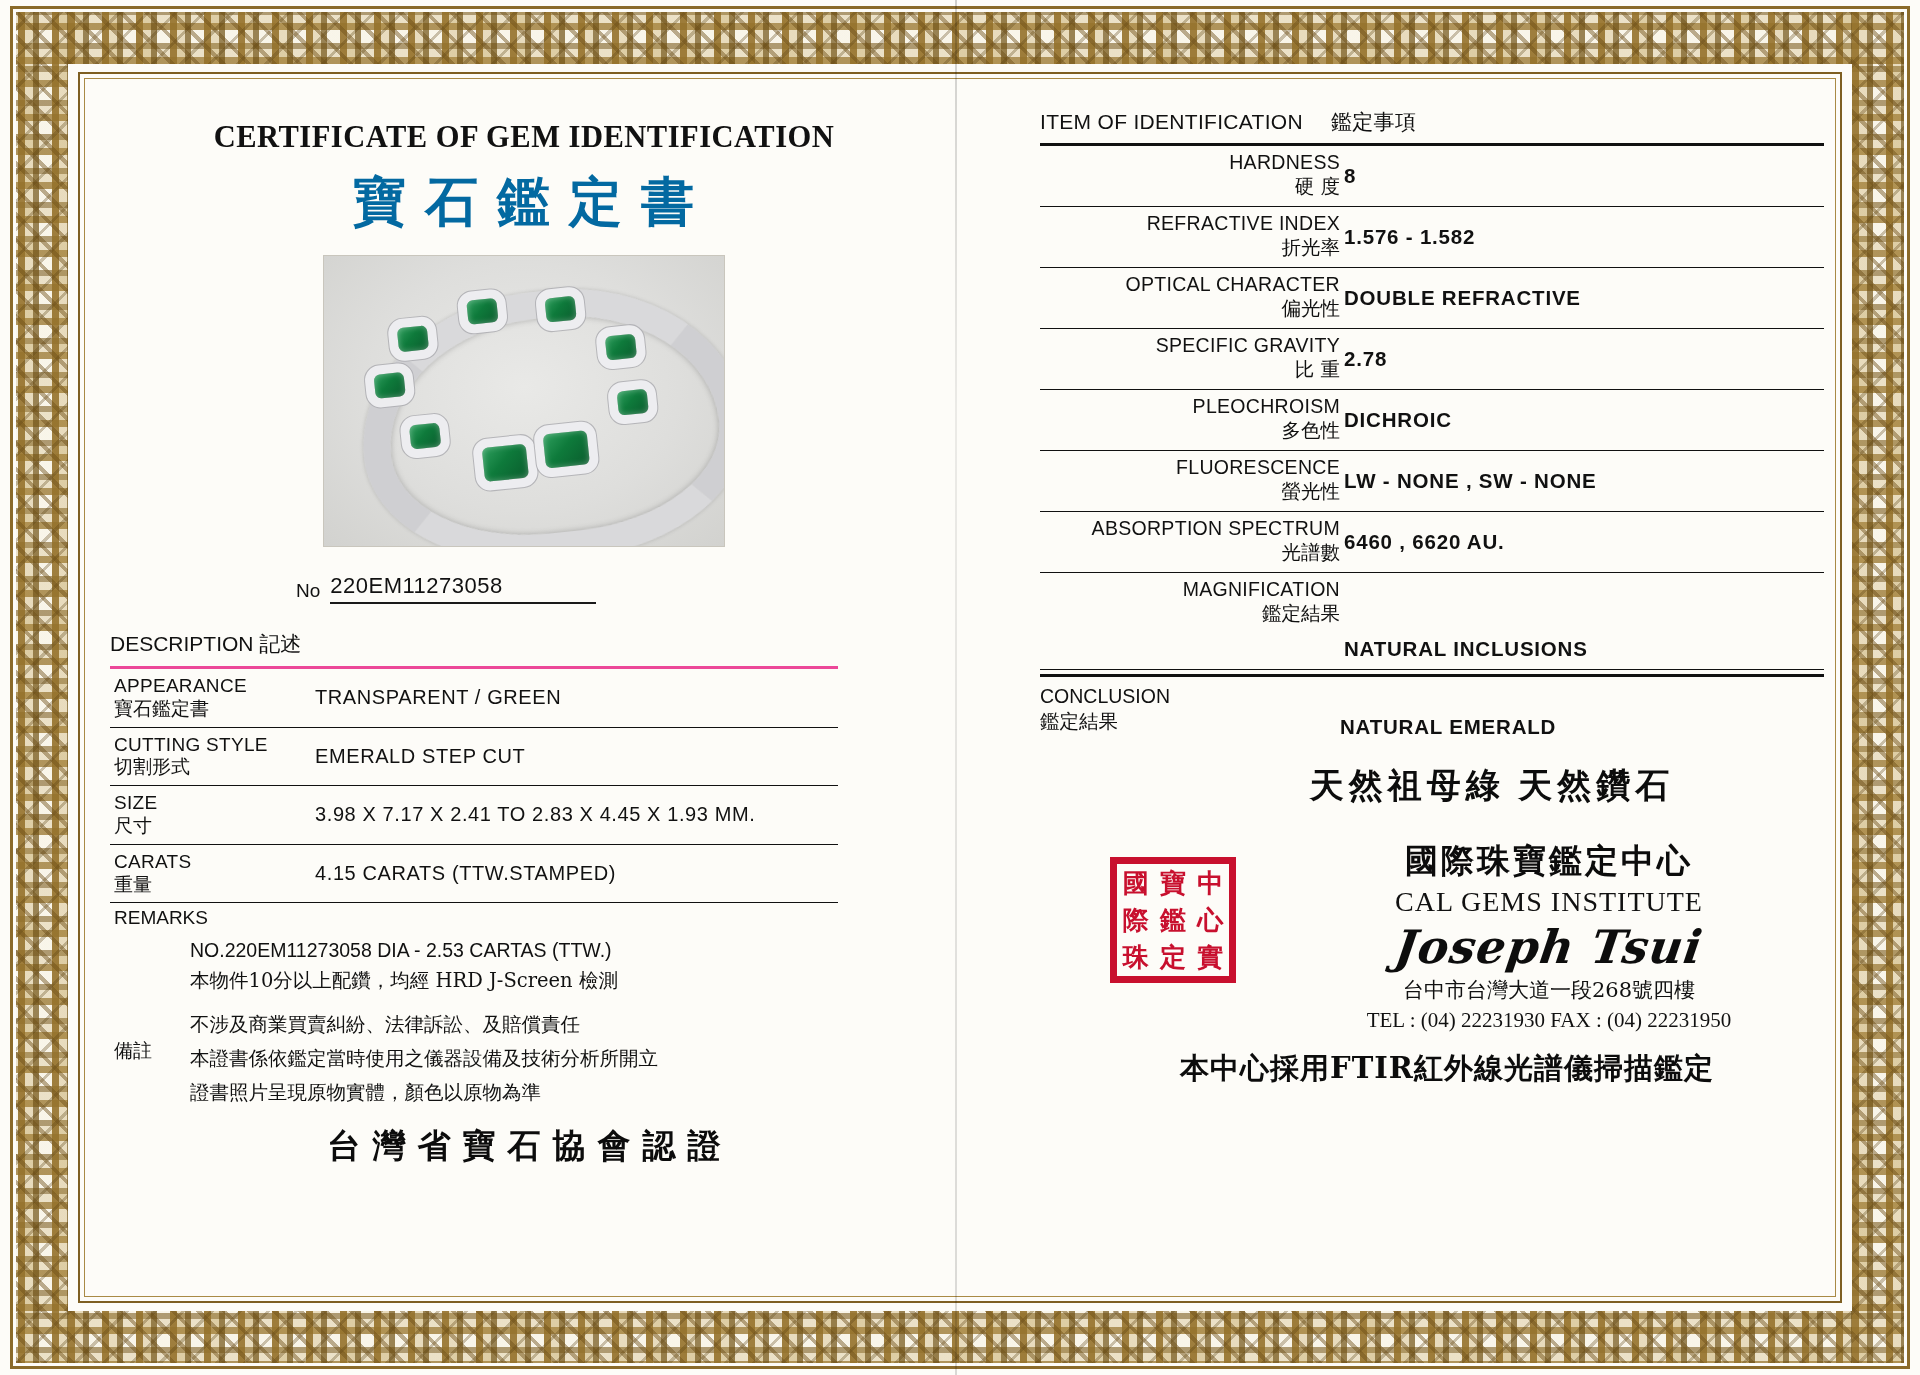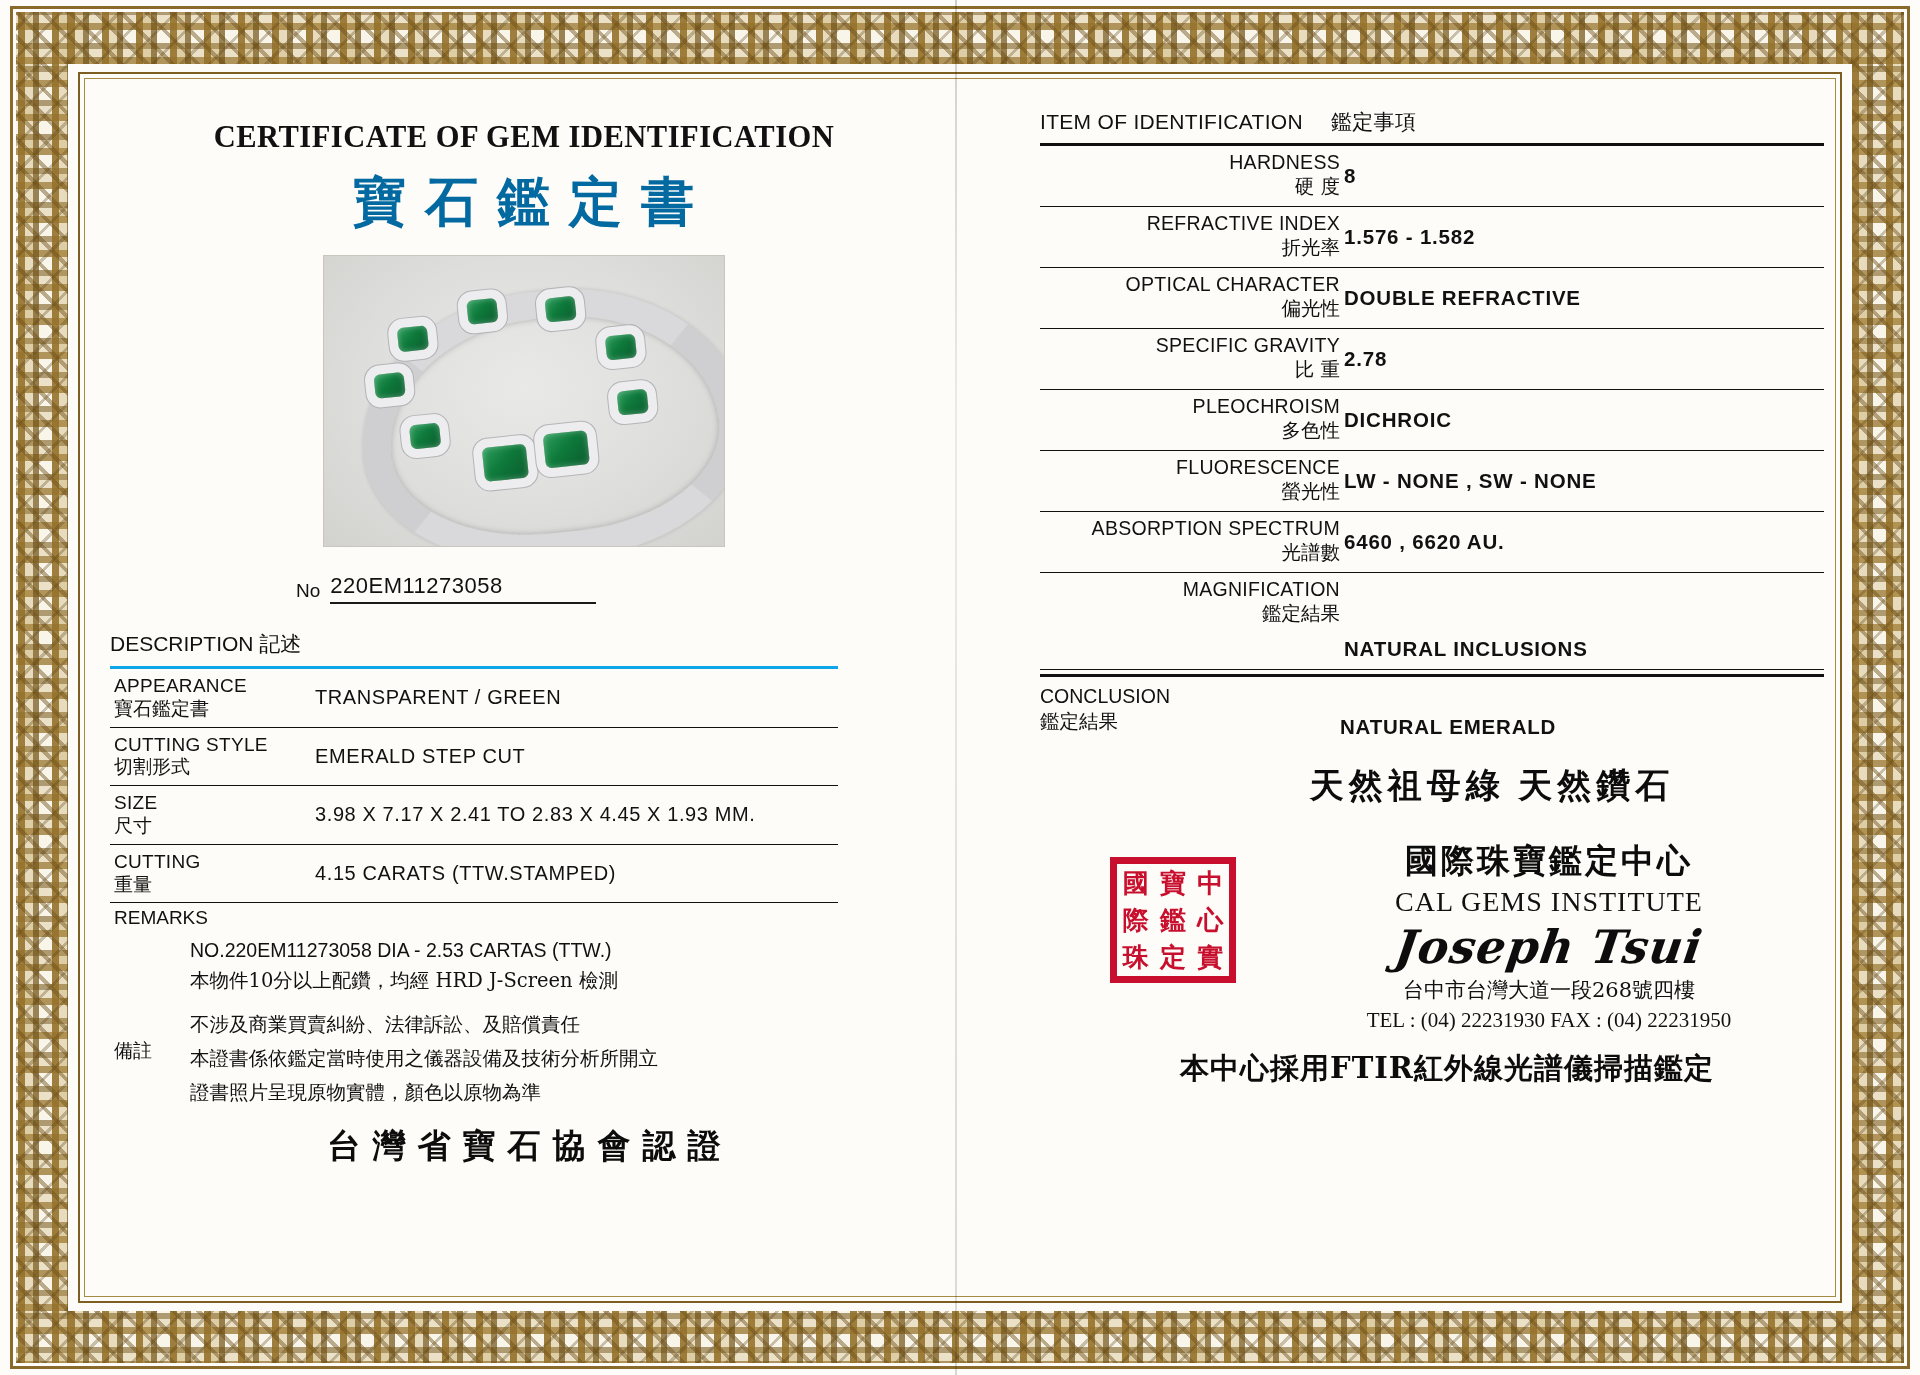--- a/index.html
+++ b/index.html
@@ -196,21 +196,21 @@
   .desc-head {
     margin: 26px 0 0 14px;
     font-size: 21px;
     color: #111;
   }
   .desc-head .cn { font-family: "DejaVu Serif", serif; font-size: 21px; }
 
   .table {
     margin: 8px 0 0 14px;
     width: 728px;
-    border-top: 3px solid #0ea5e9;
+    border-top: 3px solid #ec4899;
   }
   .row {
     display: flex;
     border-bottom: 1.6px solid #111;
     min-height: 56px;
     align-items: stretch;
   }
   .row:last-child { border-bottom: none; }
   .row .key {
     width: 185px;
@@ -511,21 +511,21 @@
         <div class="row">
           <div class="key">
             <span class="en">SIZE</span>
             <span class="cn">尺寸</span>
           </div>
           <div class="val">3.98 X 7.17 X 2.41  TO  2.83 X 4.45 X 1.93 MM.</div>
         </div>
 
         <div class="row">
           <div class="key">
-            <span class="en">CUTTING</span>
+            <span class="en">CARATS</span>
             <span class="cn">重量</span>
           </div>
           <div class="val">4.15  CARATS (TTW.STAMPED)</div>
         </div>
 
         <div class="row remarks">
           <div class="remarks-label">REMARKS</div>
           <div class="remarks-lines">
             <div>NO.220EM11273058  DIA - 2.53 CARTAS  (TTW.)</div>
             <div class="cn">本物件10分以上配鑽，均經 HRD J-Screen 檢測</div>

